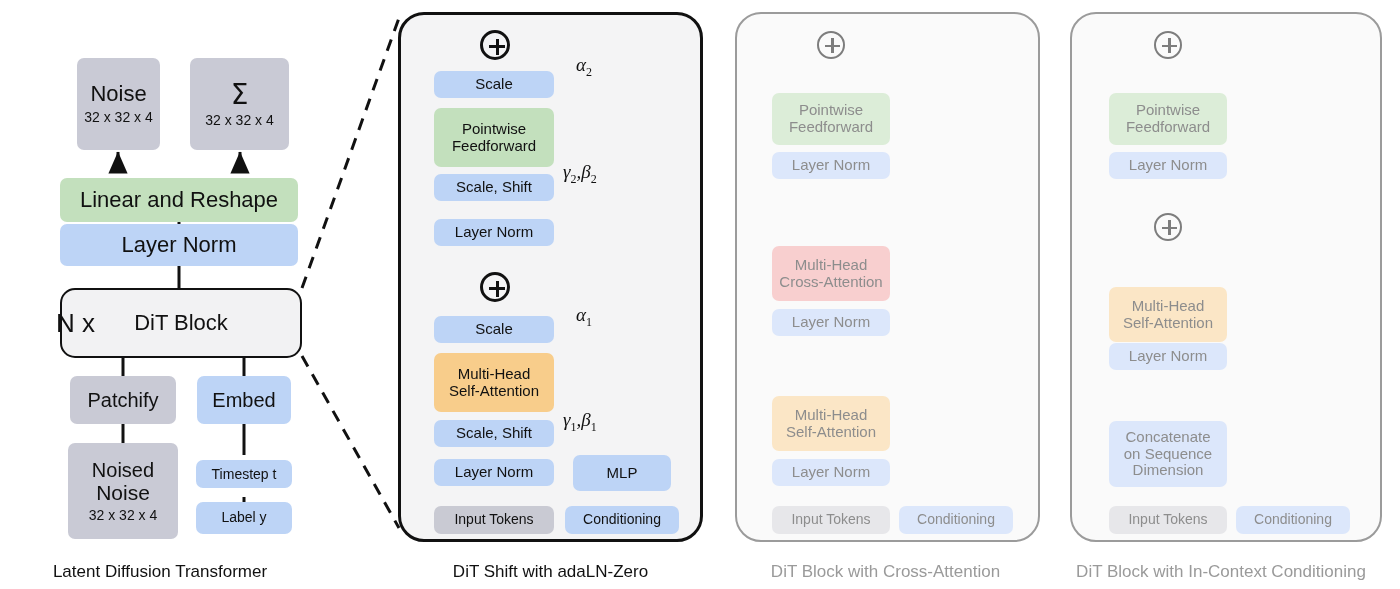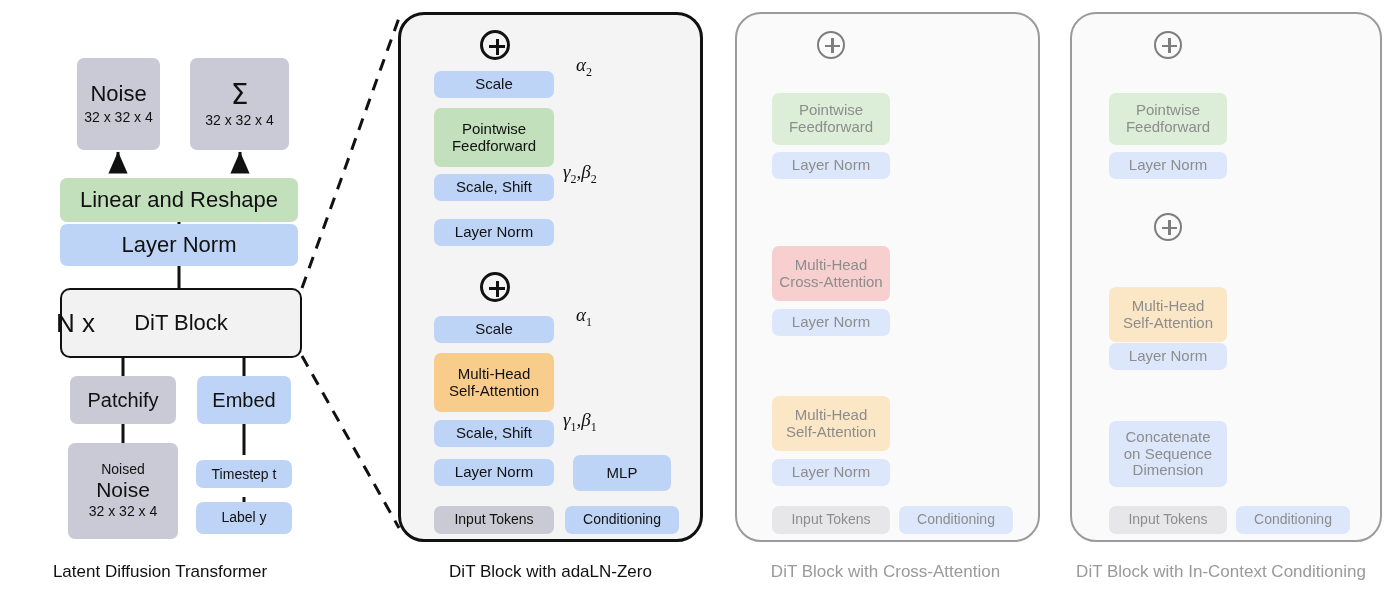--- a/index.html
+++ b/index.html
@@ -212,37 +212,37 @@
 </div>
 
 <div class="node c-green" style="left:60px;top:178px;width:238px;height:44px;font-size:22px;">
   <span>Linear and Reshape</span>
 </div>
 
 <div class="node c-blue" style="left:60px;top:224px;width:238px;height:42px;font-size:22px;">
   <span>Layer Norm</span>
 </div>
 
-<div class="node c-white" style="left:60px;top:288px;width:242px;height:70px;font-size:22px;border-radius:10px;justify-content:center;">
+<div class="node c-white" style="left:60px;top:288px;width:242px;height:70px;font-size:22px;border-radius:15px;justify-content:center;">
   <span>DiT Block</span>
 </div>
 
 <div class="nx" style="left:12px;top:308px;">N x</div>
 
 <div class="node c-gray" style="left:70px;top:376px;width:106px;height:48px;font-size:20px;">
   <span>Patchify</span>
 </div>
 
 <div class="node c-blue" style="left:197px;top:376px;width:94px;height:48px;font-size:20px;">
   <span>Embed</span>
 </div>
 
 <div class="node c-gray" style="left:68px;top:443px;width:110px;height:96px;">
   <span class="stack">
-    <span style="font-size:14px;">Noised</span>
+    <span style="font-size:20px;">Noised</span>
     <span style="font-size:21px;">Noise</span>
     <span class="sub">32 x 32 x 4</span>
   </span>
 </div>
 
 <div class="node c-blue" style="left:196px;top:460px;width:96px;height:28px;font-size:14px;">
   <span style="font-family:'Liberation Serif',serif;font-size:15px;"><span style="font-family:'Liberation Sans',sans-serif;font-size:14px;">Timestep t</span></span>
 </div>
 
 <div class="node c-blue" style="left:196px;top:502px;width:96px;height:32px;font-size:14px;">
@@ -317,21 +317,21 @@
 <div class="greek" style="left:563px;top:161px;">
   <span>γ</span><sub>2</sub><span>,</span><span>β</span><sub>2</sub>
 </div>
 <div class="greek" style="left:576px;top:304px;text-align:center;">
   <span>α</span><sub>1</sub>
 </div>
 <div class="greek" style="left:563px;top:409px;">
   <span>γ</span><sub>1</sub><span>,</span><span>β</span><sub>1</sub>
 </div>
 
-<div class="caption solid" style="left:398px;top:562px;width:305px;">DiT Block with adaLN-Zero</div>
+<div class="caption solid" style="left:398px;top:562px;width:305px;">DiT Shift with adaLN-Zero</div>
 
 <div class="plus f" style="left:817px;top:31px;width:28px;height:28px;">
   <i style="left:5.5px;top:11.5px;width:15px;height:2.6px;"></i>
   <i style="left:12px;top:5px;width:2.6px;height:15px;"></i>
 </div>
 
 <div class="node f-green" style="left:772px;top:93px;width:118px;height:52px;">
   <span class="stack">
     <span>Pointwise</span>
     <span>Feedforward</span>

